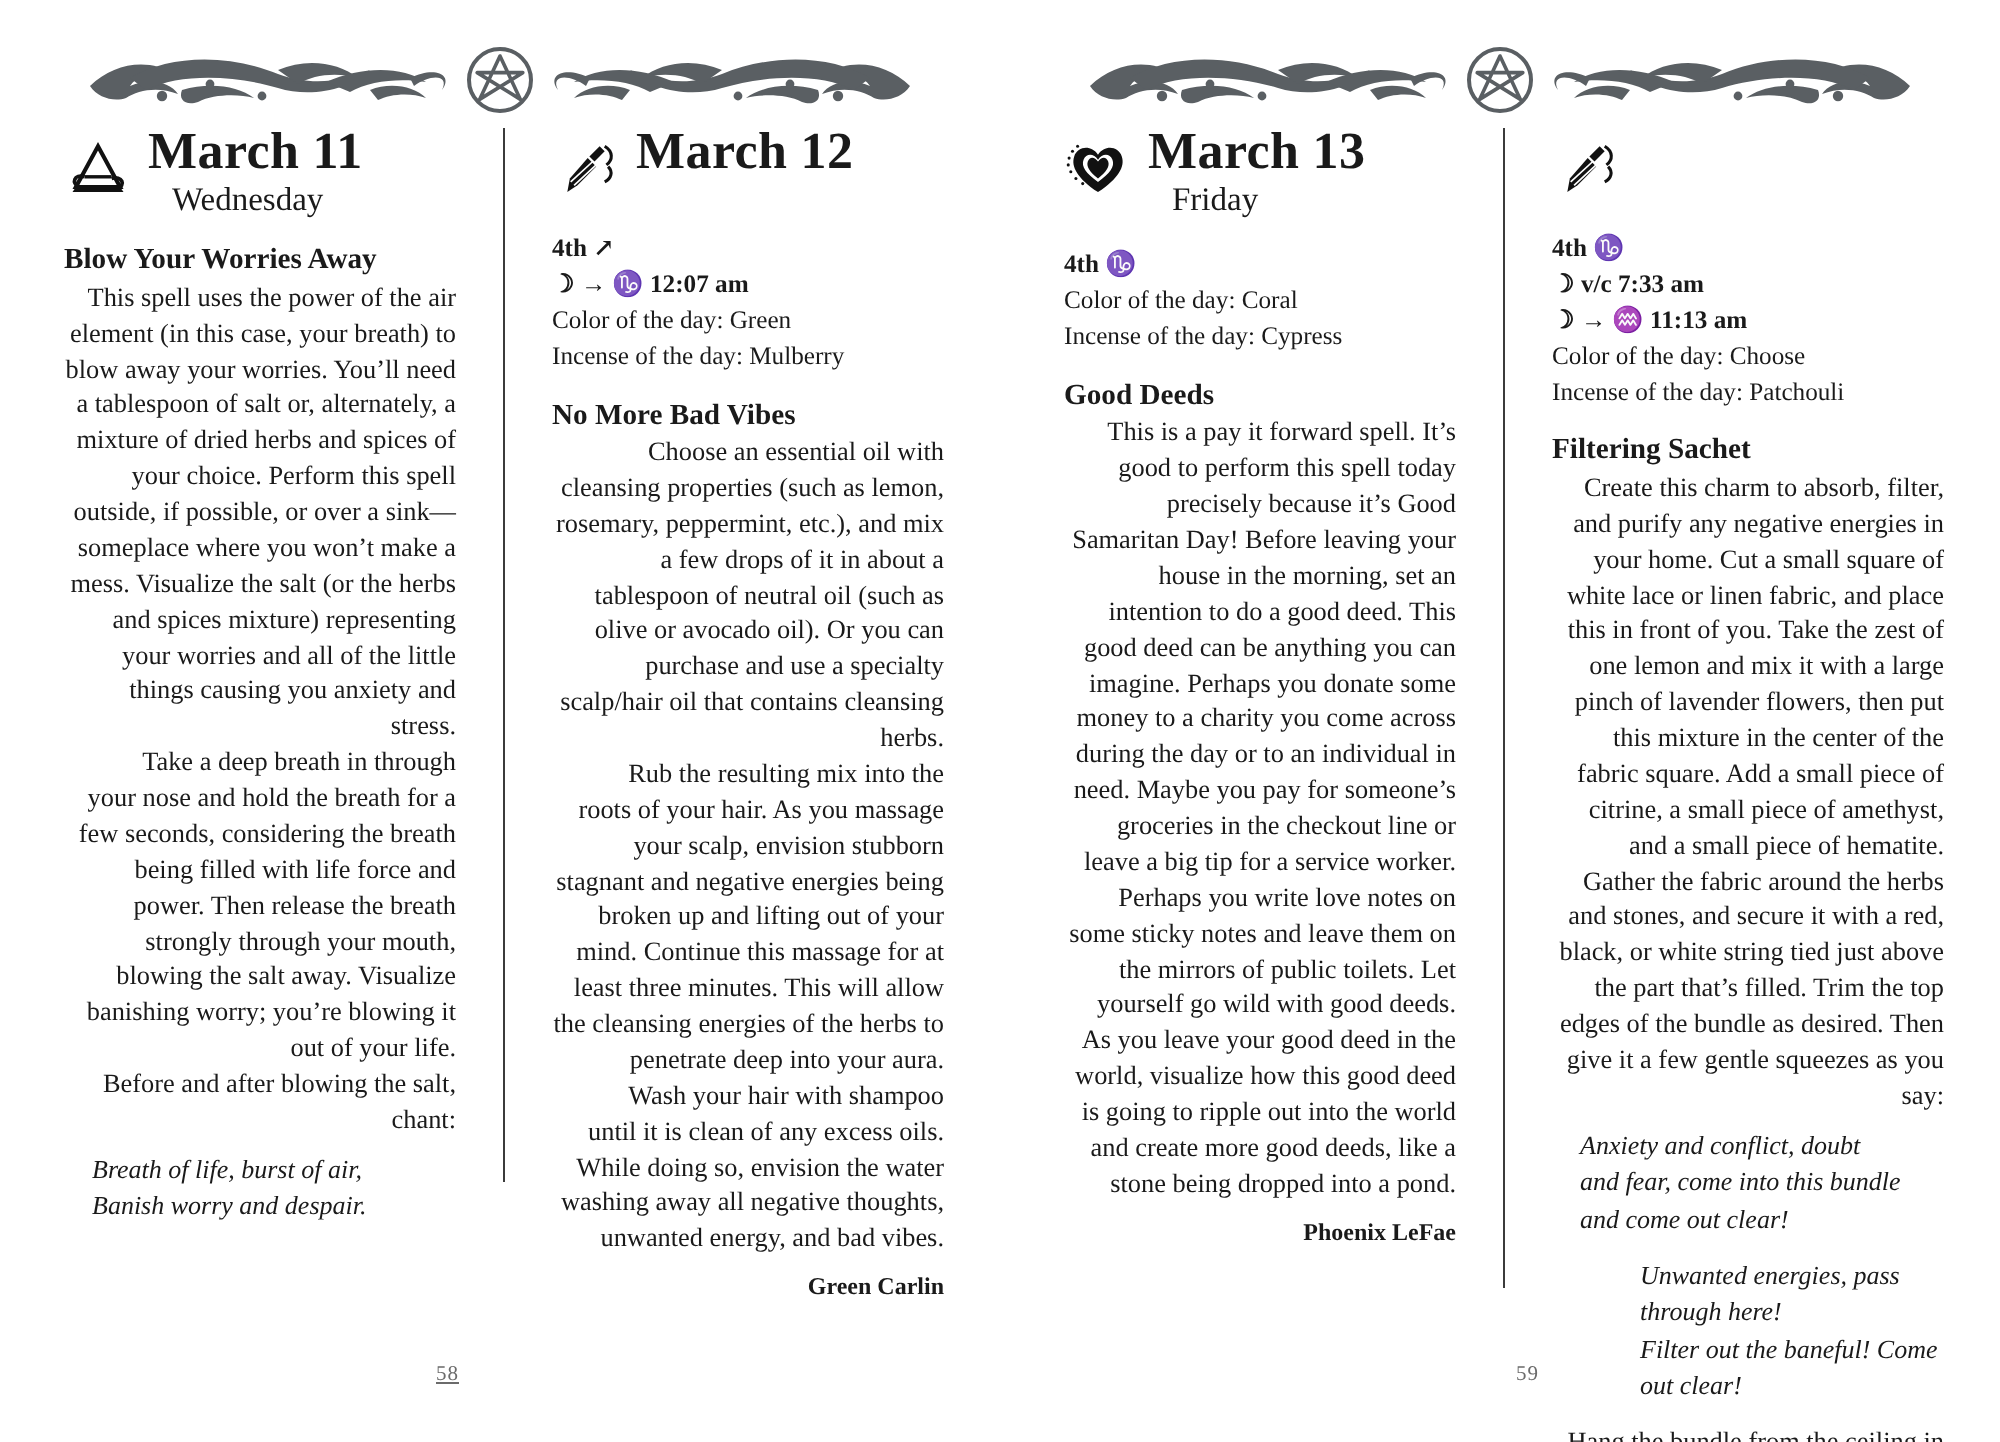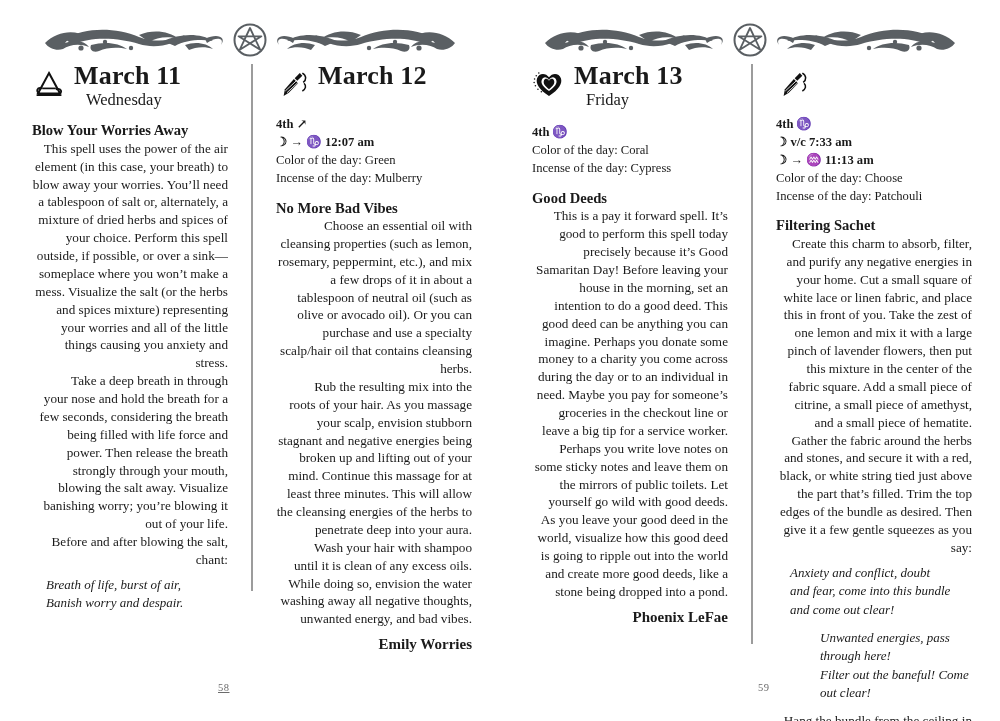--- a/index.html
+++ b/index.html
@@ -131,21 +131,21 @@
   .body-text p.indent { text-indent: 13px; }
   .verse {
     font-style: italic;
     font-size: 13px;
     line-height: 1.42;
     margin: 7px 0 0 14px;
   }
   .verse.second { margin-top: 10px; margin-left: 44px; }
   .byline {
     font-weight: bold;
-    font-size: 15px;
+    font-size: 12px;
     text-align: right;
     margin-top: 8px;
   }
   .after-verse { margin-top: 9px; }
 
   
   .page-num {
     position: absolute;
     bottom: 28px;
     font-size: 10.5px;
@@ -256,21 +256,21 @@
         <div class="plain-line">Color of the day: Green</div>
         <div class="plain-line">Incense of the day: Mulberry</div>
       </div>
 
       <div class="spell-title">No More Bad Vibes</div>
       <div class="body-text">
         <p>Choose an essential oil with cleansing properties (such as lemon, rosemary, peppermint, etc.), and mix a few drops of it in about a tablespoon of neutral oil (such as olive or avocado oil). Or you can purchase and use a specialty scalp/hair oil that contains cleansing herbs.</p>
         <p class="indent">Rub the resulting mix into the roots of your hair. As you massage your scalp, envision stubborn stagnant and negative energies being broken up and lifting out of your mind. Continue this massage for at least three minutes. This will allow the cleansing energies of the herbs to penetrate deep into your aura.</p>
         <p class="indent">Wash your hair with shampoo until it is clean of any excess oils. While doing so, envision the water washing away all negative thoughts, unwanted energy, and bad vibes.</p>
       </div>
-      <div class="byline">Emily Worries</div>
+      <div class="byline">Green Carlin</div>
     </div>
 
   </div>
 
   <div class="page-num left">58</div>
 </div>
 
 <div class="page page-right">
 
   <div class="ornament">

